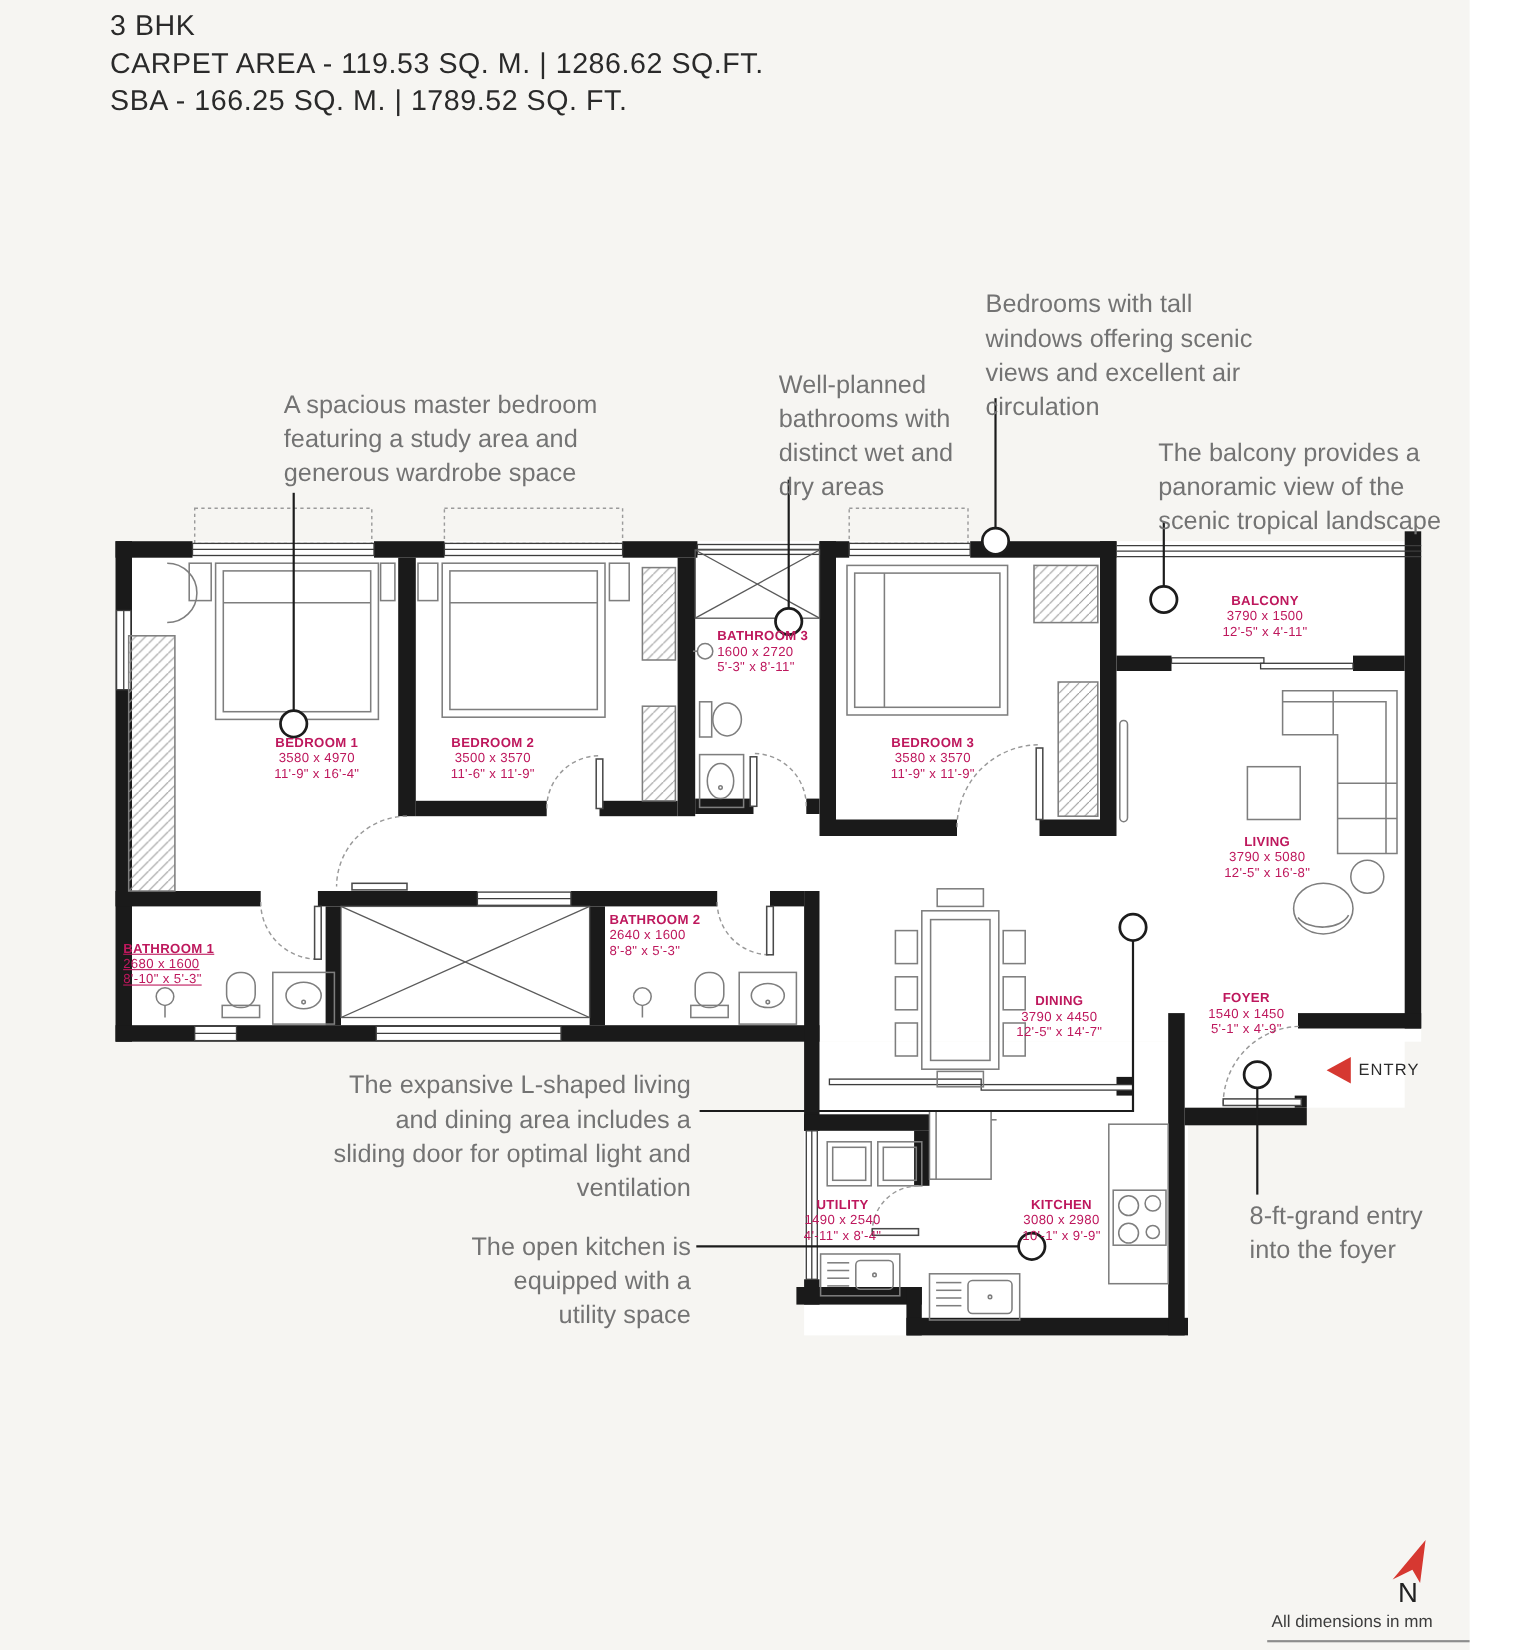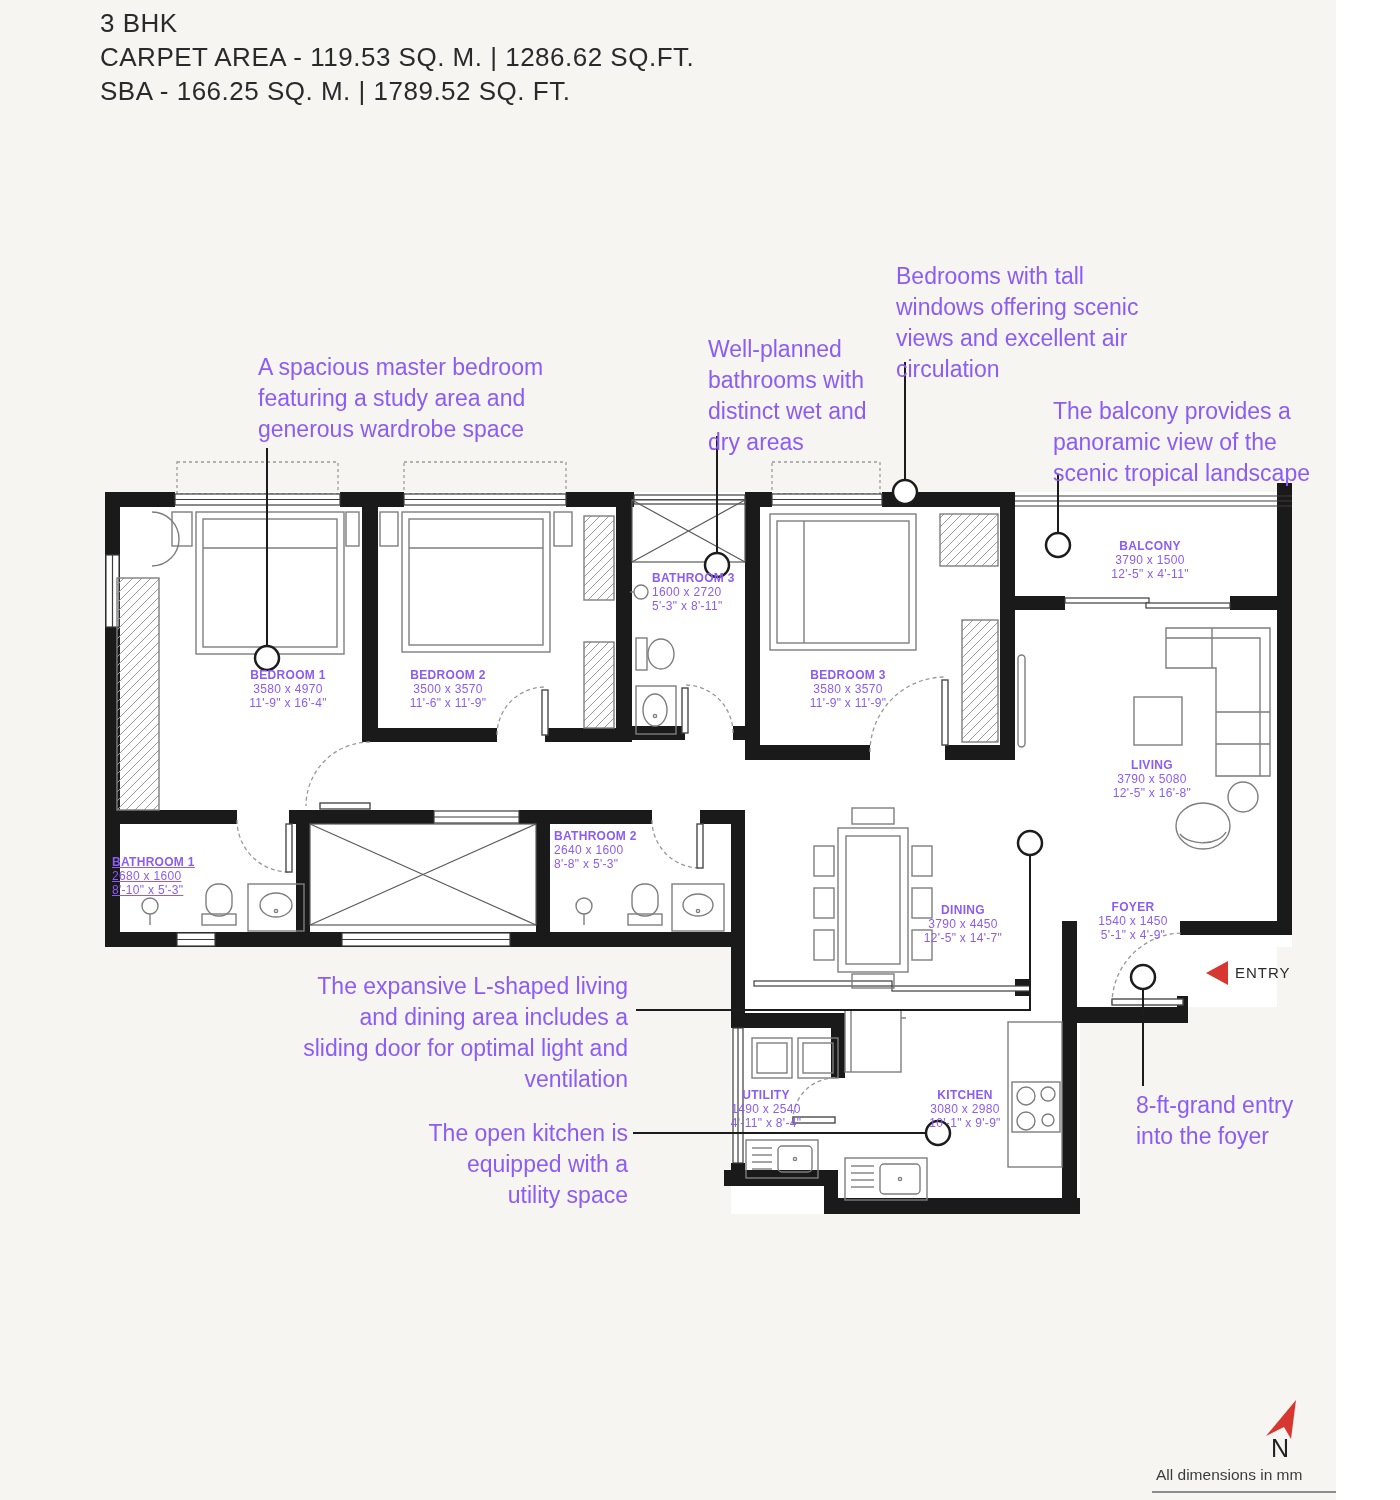--- a/index.html
+++ b/index.html
@@ -3,23 +3,23 @@
 <meta charset="utf-8">
 <style>
   html,body{margin:0;padding:0;}
   .page{
     position:relative;width:1336px;height:1500px;overflow:hidden;
     background:#f6f5f2;font-family:"Liberation Sans",sans-serif;color:#2d2d2d;
   }
   svg{position:absolute;left:0;top:0;}
   .abs{position:absolute;}
   .title{font-size:26px;line-height:34px;letter-spacing:.5px;color:#2a2a2a;font-weight:500;}
-  .callout{font-size:23px;line-height:31px;color:#8b5cf6;font-weight:500;}
+  .callout{font-size:23px;line-height:31px;color:#737373;font-weight:500;}
   .callout.right{text-align:right;}
-  .room-label{font-size:12px;line-height:14px;color:#8b5cf6;letter-spacing:.3px;text-align:center;white-space:nowrap;}
+  .room-label{font-size:12px;line-height:14px;color:#be185d;letter-spacing:.3px;text-align:center;white-space:nowrap;}
   .room-label.centered{transform:translateX(-50%);}
   .room-label.leftal{text-align:left;}
   .room-name{font-weight:700;}
   .room-dim{font-weight:500;}
   .entry-label{font-size:15px;font-weight:400;letter-spacing:1px;color:#2b2b2b;}
   .compass-n{font-size:25px;font-weight:500;color:#222;}
   .footer-note{font-size:15.5px;color:#3c3c3c;}
   .footer-rule{height:2px;background:#8d8d8d;}
 </style>
 </head>

